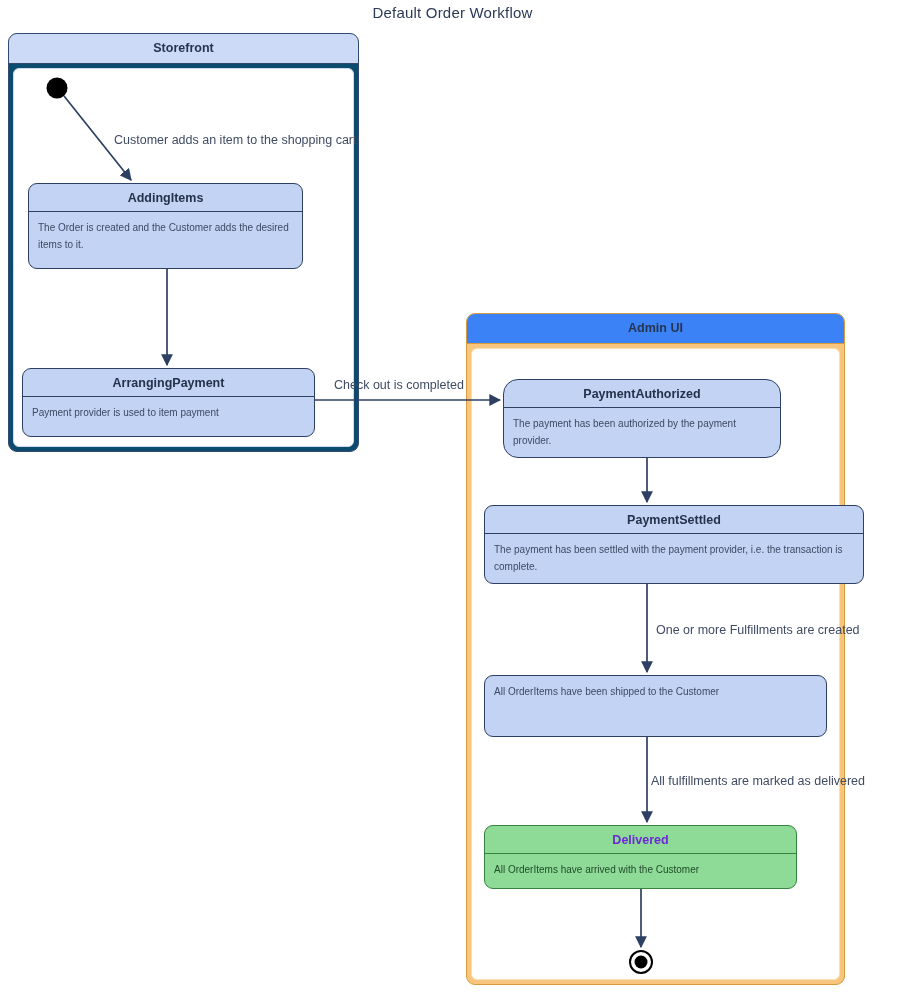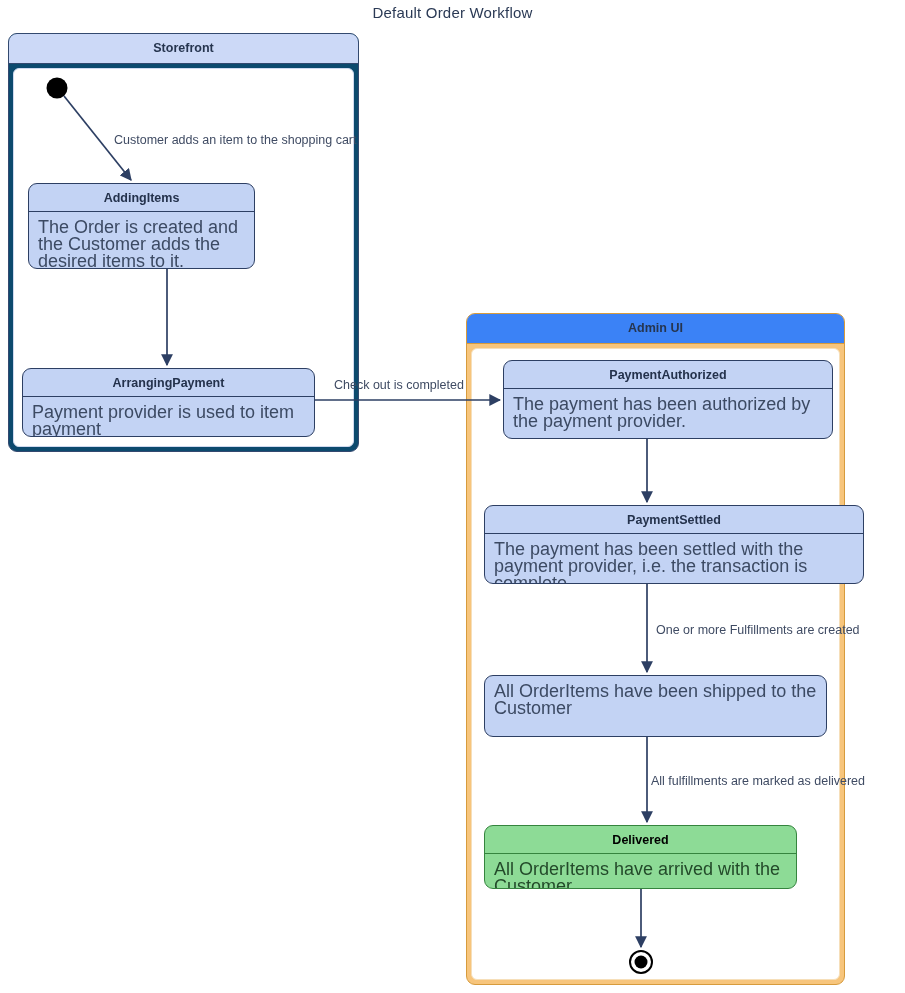--- a/index.html
+++ b/index.html
@@ -114,39 +114,39 @@
     text-align: center;
     font-size: 12.5px;
     font-weight: bold;
     color: #24324c;
     padding: 7px 6px 6px;
     border-bottom: 1.2px solid #2d3f63;
     line-height: 14px;
   }
   .state .st-desc {
     box-sizing: border-box;
-    font-size: 18px;
+    font-size: 10px;
     color: #3c4a63;
     padding: 7px 9px 8px;
     line-height: 17px;
   }
   .state.green {
     background: #8ddb96;
     border-color: #35843e;
   }
   .state.green .st-name {
     border-bottom-color: #35843e;
-    color: #000000;
+    color: #6d28d9;
   }
   .state.green .st-desc { color: #234a2a; }
 
   
-  .n-addingitems      { left: 28px;  top: 183px; width: 227px; height: 86px; }
+  .n-addingitems      { left: 28px;  top: 183px; width: 275px; height: 86px; }
   .n-arrangingpayment { left: 22px;  top: 368px; width: 293px; height: 69px; }
-  .n-paymentauth      { left: 503px; top: 360px; width: 330px; height: 79px; }
+  .n-paymentauth      { left: 503px; top: 379px; width: 278px; height: 79px; border-radius: 15px; }
   .n-paymentsettled   { left: 484px; top: 505px; width: 380px; height: 79px; }
   .n-shipped          { left: 484px; top: 675px; width: 343px; height: 62px; }
   .n-delivered        { left: 484px; top: 825px; width: 313px; height: 64px; }
 
   
   .edge-label {
     position: absolute;
     font-size: 12.5px;
     color: #3f4b63;
     white-space: nowrap;

